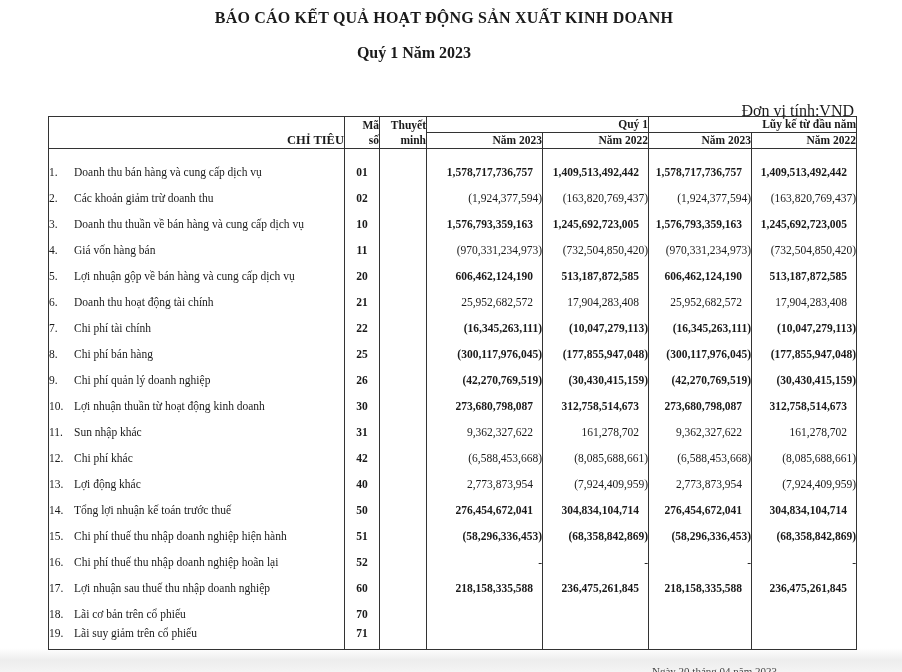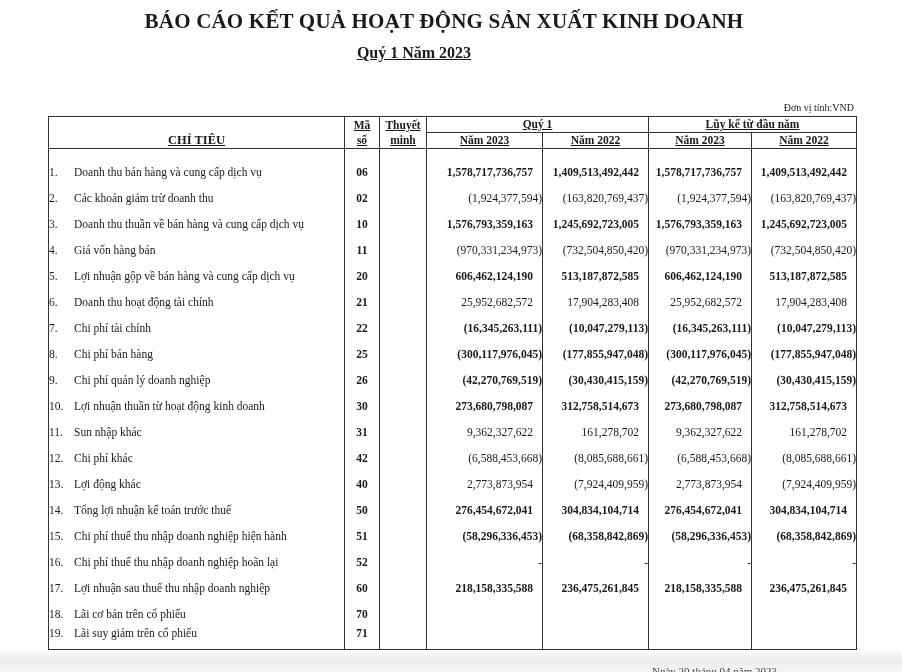--- a/index.html
+++ b/index.html
@@ -20,37 +20,36 @@
     left: 0; top: 0;
     width: 902px; height: 672px;
     background: linear-gradient(to bottom, #ffffff 0px, #ffffff 648px, #ededed 660px, #f4f4f4 672px);
   }
   .title {
     position: absolute;
     left: 0; width: 888px;
     top: 9px;
     text-align: center;
     font-weight: bold;
-    font-size: 21px;
+    font-size: 16px;
     letter-spacing: 0.2px;
   }
   .subtitle {
     position: absolute;
     left: 0; width: 828px;
     top: 44px;
     text-align: center;
     font-weight: bold;
     font-size: 16px;
-    text-decoration: underline;
   }
   .unit {
     position: absolute;
     right: 48px;
     top: 102px;
-    font-size: 10px;
+    font-size: 16px;
     margin-left: 20px;
   }
   table.report {
     position: absolute;
     left: 48px;
     top: 116px;
     width: 808px;
     border-collapse: collapse;
     table-layout: fixed;
     font-size: 11.5px;
@@ -60,23 +59,22 @@
   table.report col.c-note { width: 47px; }
   table.report col.c-v1 { width: 116px; }
   table.report col.c-v2 { width: 106px; }
   table.report col.c-v3 { width: 103px; }
   table.report col.c-v4 { width: 105px; }
 
   table.report th {
     font-weight: bold;
     border: 1.2px solid #333;
     padding: 0;
-    text-align: center;
+    text-align: right;
     line-height: 15px;
-    text-decoration: underline;
   }
   .h1 th { height: 15px; }
   .h2 th { height: 15px; }
   th.th-name {
     vertical-align: bottom;
     padding-bottom: 1px;
     font-size: 12.5px;
   }
   th.th-code, th.th-note {
     line-height: 16px;
@@ -170,21 +168,21 @@
       <td></td>
         <td></td>
         <td></td>
         <td></td>
         <td></td>
         <td></td>
         <td></td>
     </tr>
   <tr>
         <td class="name"><span class="num">1.</span><span>Doanh thu bán hàng và cung cấp dịch vụ</span></td>
-        <td class="code">06</td>
+        <td class="code">01</td>
         <td class="note"></td>
         <td class="val b pad">1,578,717,736,757</td>
         <td class="val b pad">1,409,513,492,442</td>
         <td class="val b pad">1,578,717,736,757</td>
         <td class="val b pad">1,409,513,492,442</td>
       </tr>
       <tr>
         <td class="name"><span class="num">2.</span><span>Các khoản giảm trừ doanh thu</span></td>
         <td class="code">02</td>
         <td class="note"></td>

